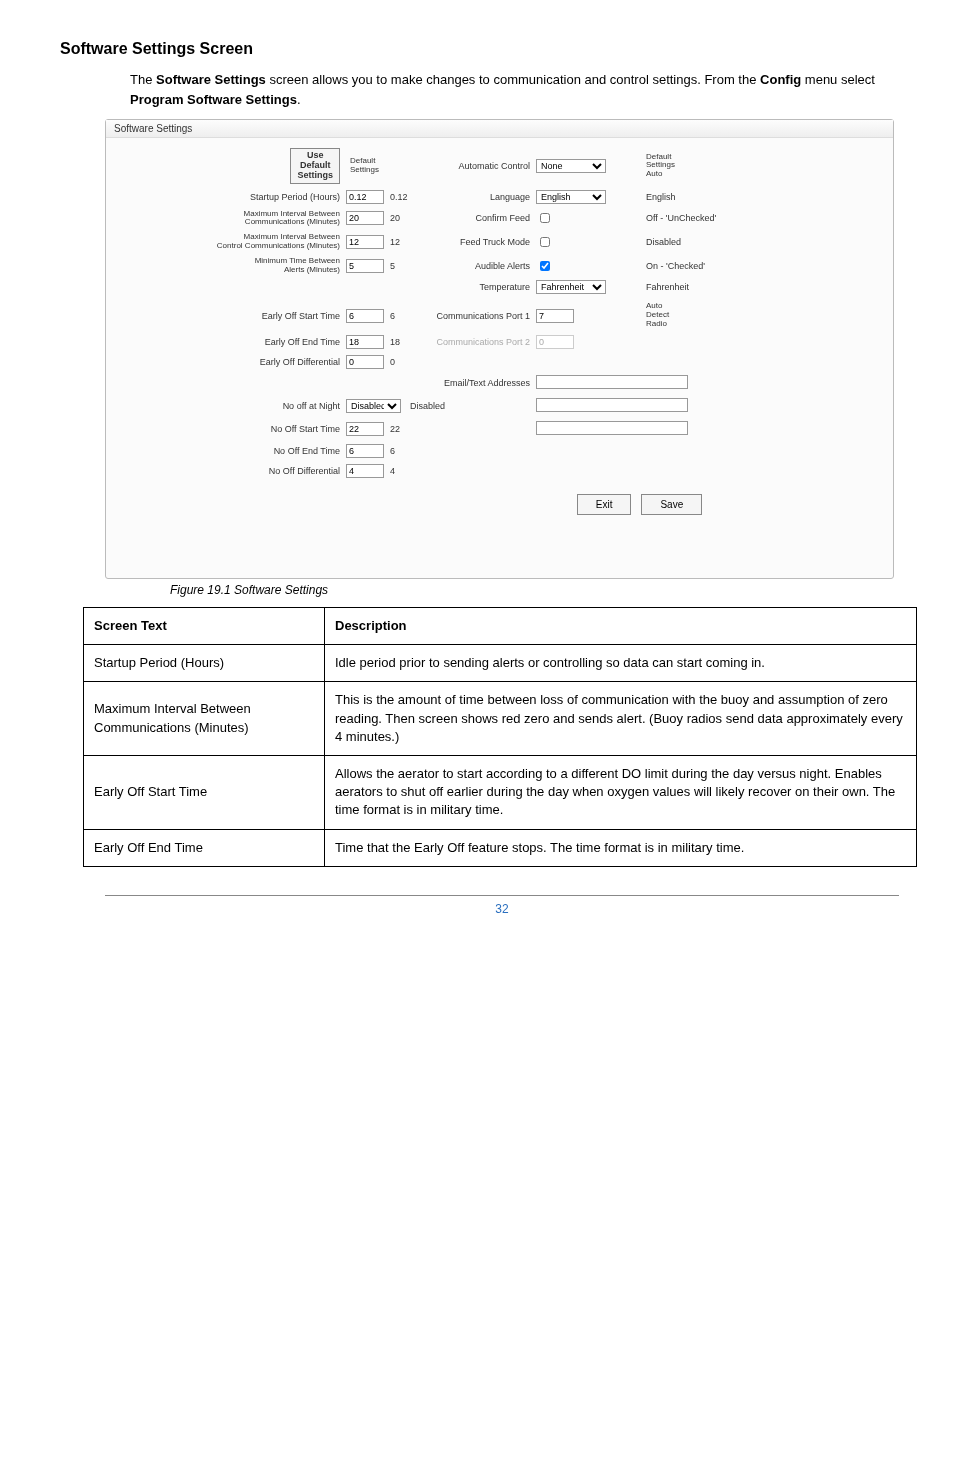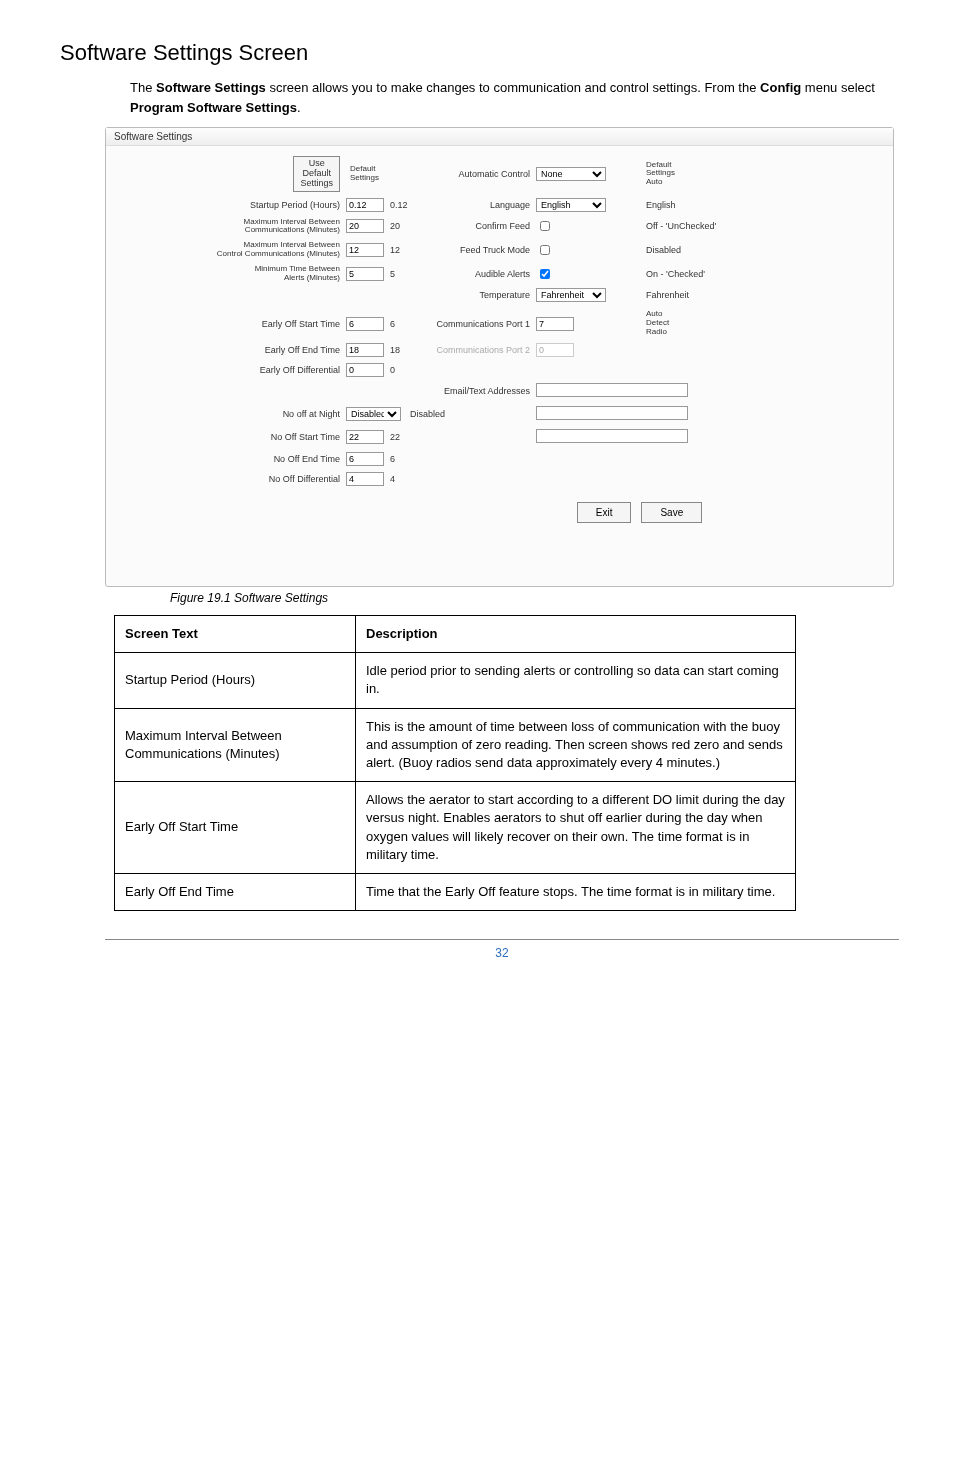--- a/index.html
+++ b/index.html
@@ -1,38 +1,38 @@
 <!DOCTYPE html>
 <html><head>
 <meta charset="utf-8">
 <style>
 body { margin: 0; padding: 40px 60px; font-family: Arial, Helvetica, sans-serif; font-size: 13px; color: #000; background: #fff; width: 954px; box-sizing: border-box; }
-h2.title { font-size: 22px; font-weight: normal; margin: 0 0 12px 0; }
+h2.title { font-size: 16px; font-weight: bold; margin: 0 0 12px 0; }
 p.intro { margin: 0 0 10px 70px; line-height: 1.5; font-size: 13px; }
 .b { font-weight: bold; }
 .figure-box { border: 1px solid #bbb; border-radius: 3px; margin: 0 0 -2px 45px; background: #fbfbfb; padding: 0; }
 .titlebar { font-size: 10px; padding: 3px 8px; color: #333; border-bottom: 1px solid #ddd; background: linear-gradient(#fdfdfd,#eee); }
 .dlg-body { padding: 10px 14px 50px 14px; font-size: 9px; color: #333; position: relative; min-height: 380px; }
 .dlg-row { display: flex; align-items: center; margin-bottom: 6px; }
 .dlg-left { width: 220px; text-align: right; padding-right: 6px; }
 .dlg-mid { width: 60px; padding-left: 4px; color: #333; }
 .dlg-center-lbl { width: 120px; text-align: right; padding-right: 6px; }
 .dlg-ctrl { width: 100px; }
 .dlg-right { padding-left: 10px; color: #333; }
 .tiny-input { width: 32px; height: 12px; border: 1px solid #999; font-size: 9px; padding: 0 2px; background: #fff; }
 .tiny-select { width: 70px; height: 14px; border: 1px solid #999; font-size: 9px; background: #fff; padding: 0; }
 .tiny-check { width: 10px; height: 10px; vertical-align: middle; }
-.use-btn { display: inline-block; border: 1px solid #888; font-size: 9px; padding: 2px 6px; text-align: center; font-weight: normal; line-height: 1.1; background: #f5f5f5; }
+.use-btn { display: inline-block; border: 1px solid #888; font-size: 9px; padding: 2px 6px; text-align: center; font-weight: bold; line-height: 1.1; background: #f5f5f5; }
 .btn { border: 1px solid #888; background: #f5f5f5; font-size: 10px; padding: 4px 18px; cursor: pointer; }
 .btn-row { text-align: center; margin-top: 16px; }
 .email-box { width: 150px; height: 12px; border: 1px solid #999; background: #fff; margin-bottom: 3px; }
 .disabled-txt { color: #aaa; }
 .port2 { border: 1px solid #ccc; color: #aaa; }
 .figcap { font-style: italic; font-size: 12px; margin: 6px 0 10px 110px; }
-table.desc { border-collapse: collapse; width: 682px; margin-left: 54px; }
+table.desc { border-collapse: collapse; width: 834px; margin-left: 23px; }
 table.desc th, table.desc td { border: 1px solid #000; padding: 9px 10px; font-size: 13px; text-align: left; vertical-align: middle; line-height: 1.4; }
 table.desc th { font-weight: bold; }
 .pg-footer { text-align: center; color: #2a6fbf; font-size: 12px; margin-top: 28px; border-top: 1px solid #888; padding-top: 6px; margin-left: 45px; width: 794px; }
 .small-note { font-size: 8px; line-height: 1.1; }
 </style>
 </head>
 <body>
 
 <h2 class="title">Software Settings Screen</h2>
 

